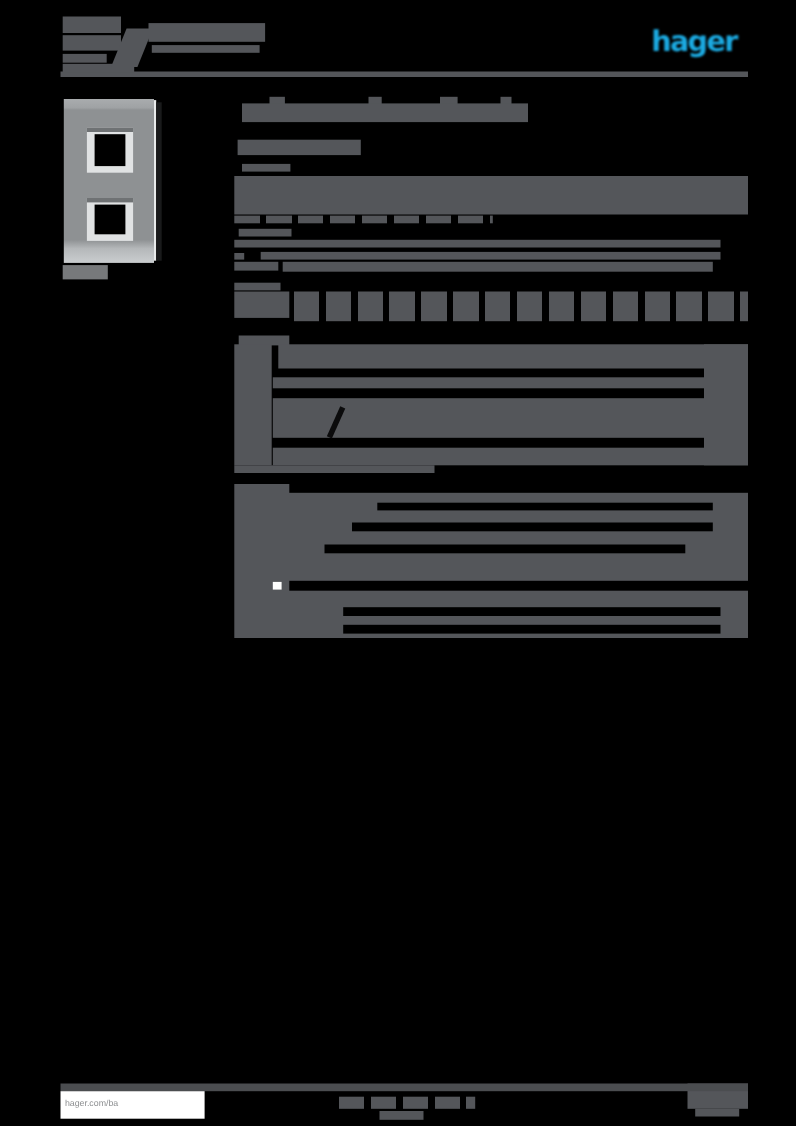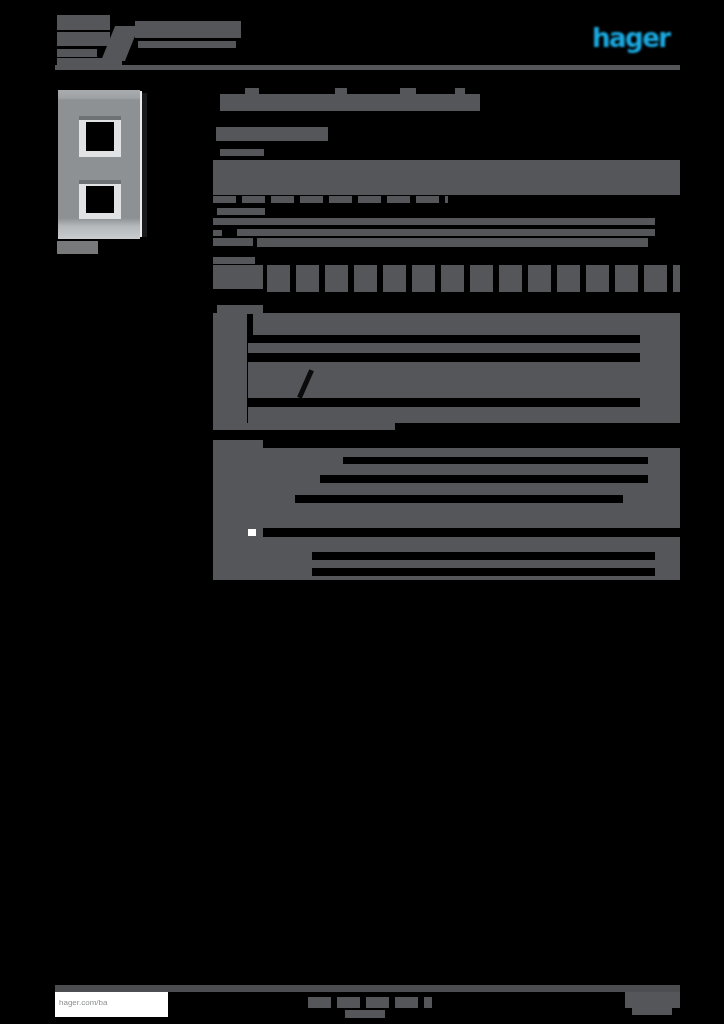--- a/index.html
+++ b/index.html
@@ -58,21 +58,21 @@
   .win::before{content:"";position:absolute;left:0;top:0;right:0;height:4px;
     background:var(--plate-frame-shadow,#6F7274);}
   .win-inner{position:absolute;left:7px;top:6px;right:7px;bottom:6px;background:#000;}
 
   
   .footer-bar{
     position:absolute;left:55px;top:985px;width:625px;height:7px;
     background:var(--ink-dark,#4B4D50);
   }
   .footer-url-box{
-    position:absolute;left:55px;top:992px;width:113px;height:25px;
+    position:absolute;left:55px;top:992px;width:131px;height:25px;
     background:var(--white,#fff);
   }
   .footer-url{
     position:absolute;left:4px;top:7px;
     font-size:8px;line-height:1;color:#8C8E90;
     font-family:"Liberation Sans", sans-serif;
   }
 </style>
 </head>
 <body>

